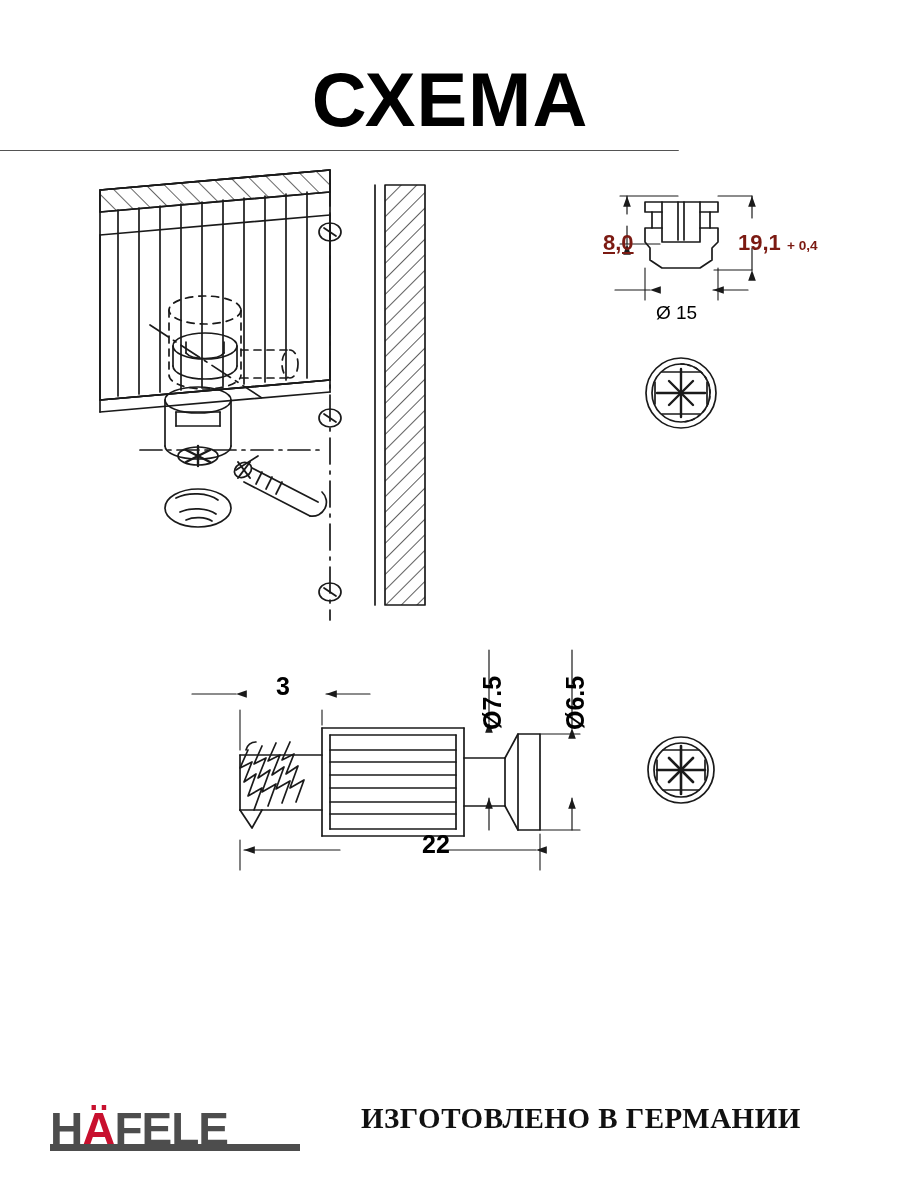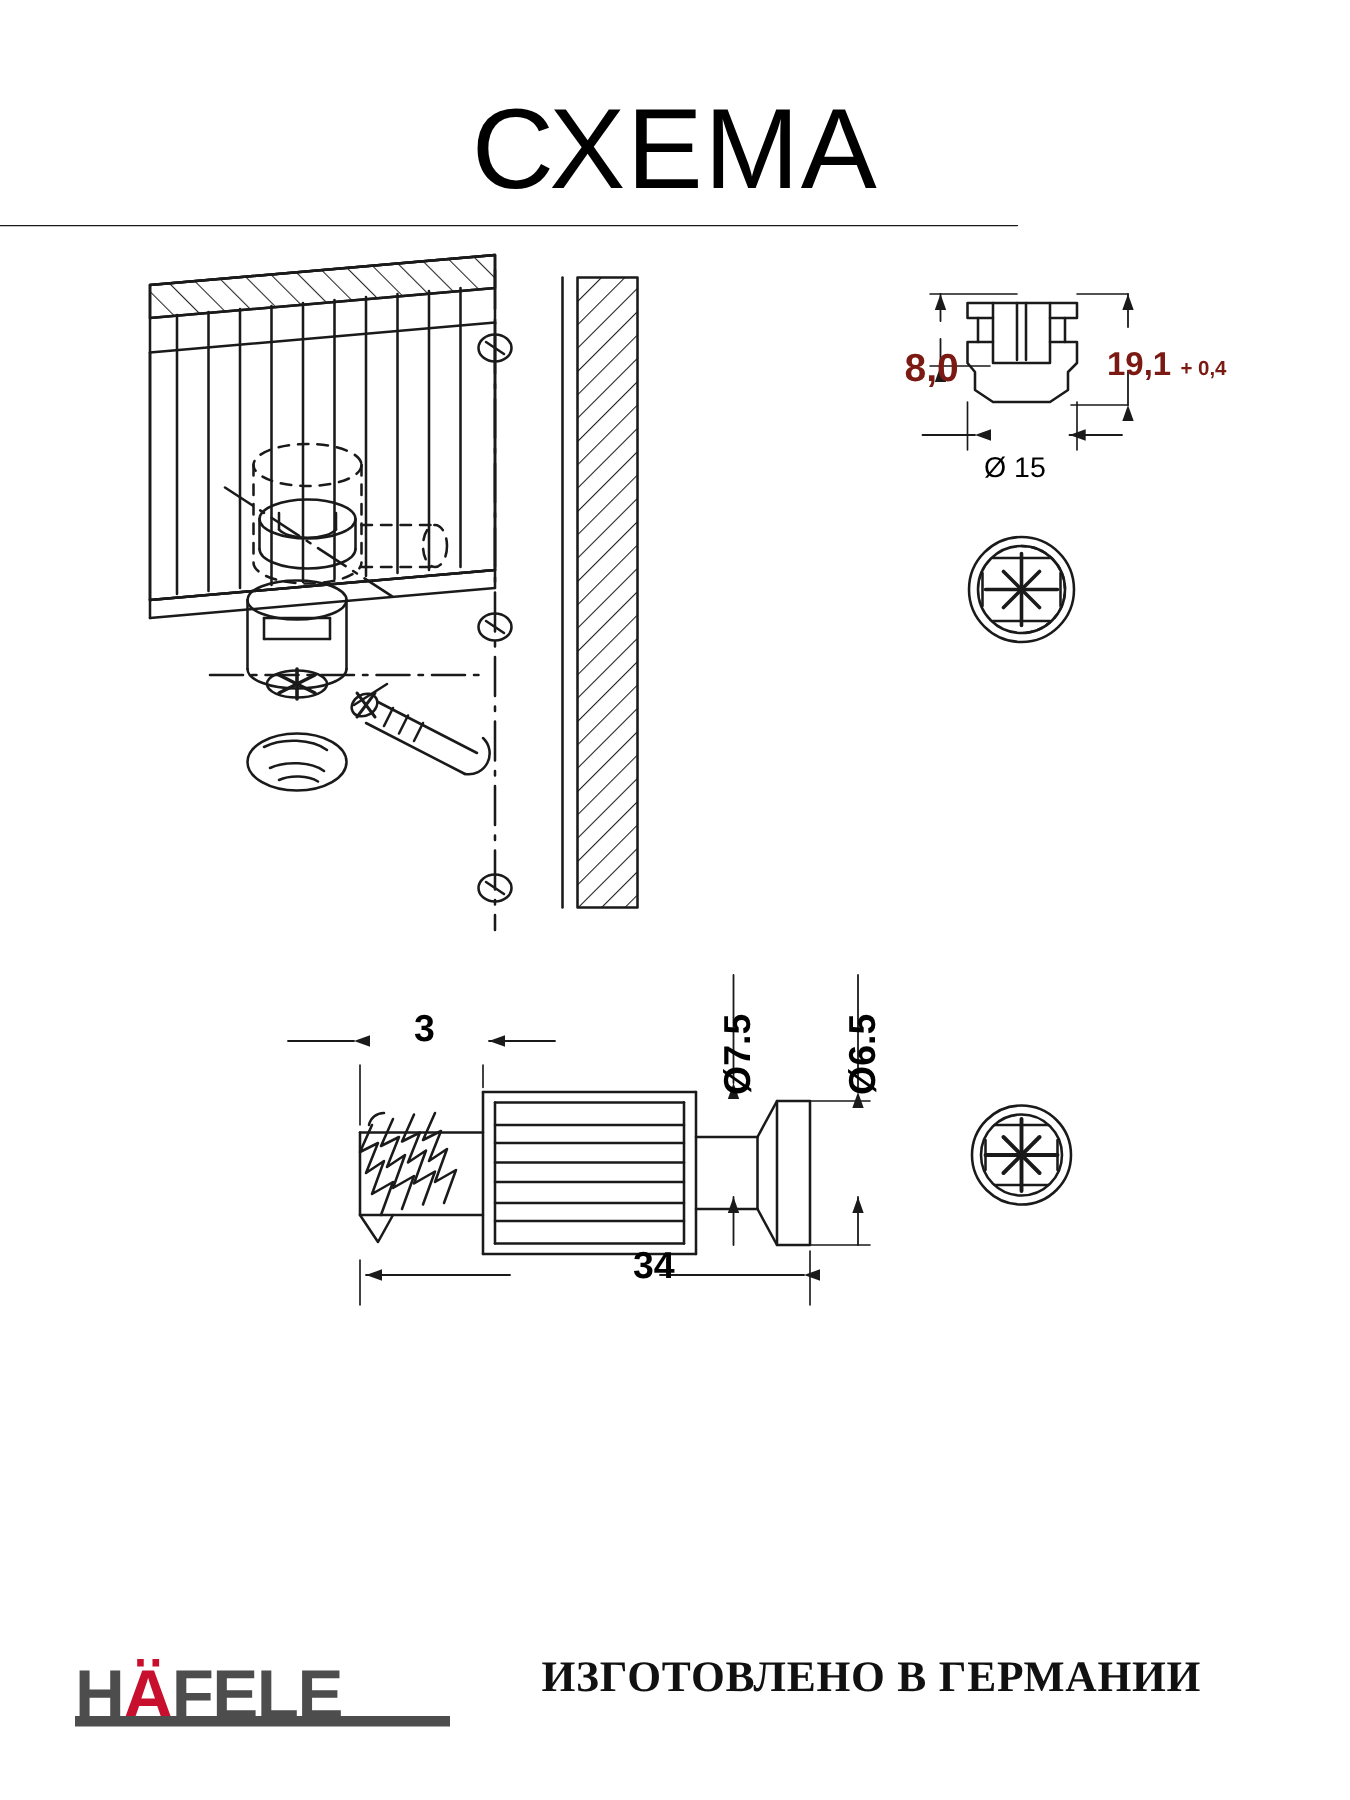--- a/index.html
+++ b/index.html
@@ -21,21 +21,21 @@
     inset: 0;
   }
   
   .title {
     position: absolute;
     top: 62px;
     left: 0;
     width: 900px;
     text-align: center;
     font-size: 76px;
-    font-weight: normal;
+    font-weight: bold;
     letter-spacing: 1px;
     line-height: 1;
     font-family: "Liberation Sans", sans-serif;
   }
   
   .drawing {
     position: absolute;
     top: 150px;
     left: 0;
     width: 900px;
@@ -363,29 +363,29 @@
           <path d="M705,610 L705,630"></path>
           <path d="M669,608 L693,632" stroke-width="2.6"></path>
           <path d="M693,608 L669,632" stroke-width="2.6"></path>
           <path d="M681,596 L681,644" stroke-width="2.6"></path>
           <path d="M657,620 L705,620" stroke-width="2.6"></path>
         </g>
 
       </g>
     </svg>
 
-    <div class="dim red" style="left:603px; top:80px; font-size:26px;">8,0</div>
+    <div class="dim red" style="left:603px; top:80px; font-size:22px;text-decoration:underline;">8,0</div>
 
     <div class="dim red" style="left:738px; top:80px; font-size:22px;"><span>19,1</span> <span class="sub">+ 0,4</span></div>
 
     <div class="dim" style="left:656px; top:152px; font-size:19px; font-weight:normal;">Ø 15</div>
 
     <div class="dim" style="left:276px; top:522px; font-size:25px;">3</div>
 
-    <div class="dim" style="left:422px; top:680px; font-size:25px;">34</div>
+    <div class="dim" style="left:422px; top:680px; font-size:25px;">22</div>
 
     <div class="dim rot90" style="left:478px; top:580px; font-size:25px;">Ø7.5</div>
 
     <div class="dim rot90" style="left:561px; top:580px; font-size:25px;">Ø6.5</div>
   </div>
 
   <div class="footer">
     <div class="brand"><span class="h">H</span><span class="a">Ä</span><span class="h">FELE</span></div>
     <div class="brand-underline"></div>
     <div class="made-in">ИЗГОТОВЛЕНО В ГЕРМАНИИ</div>

